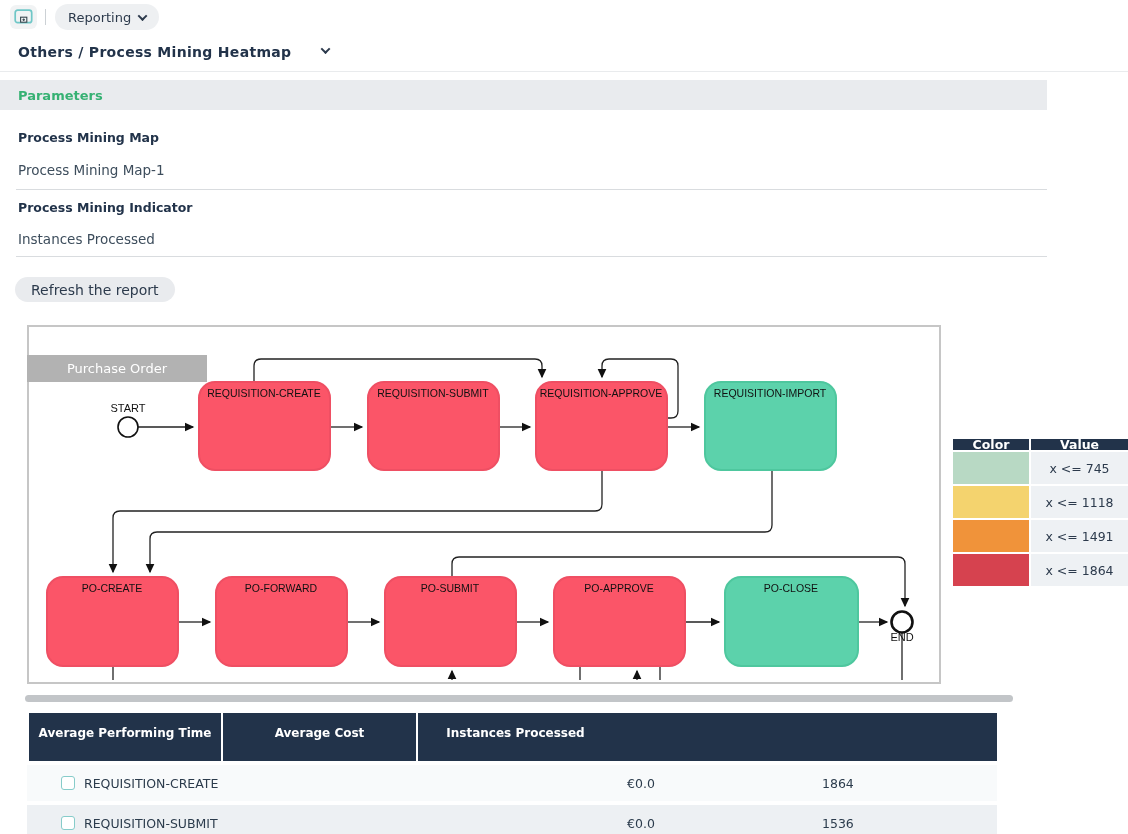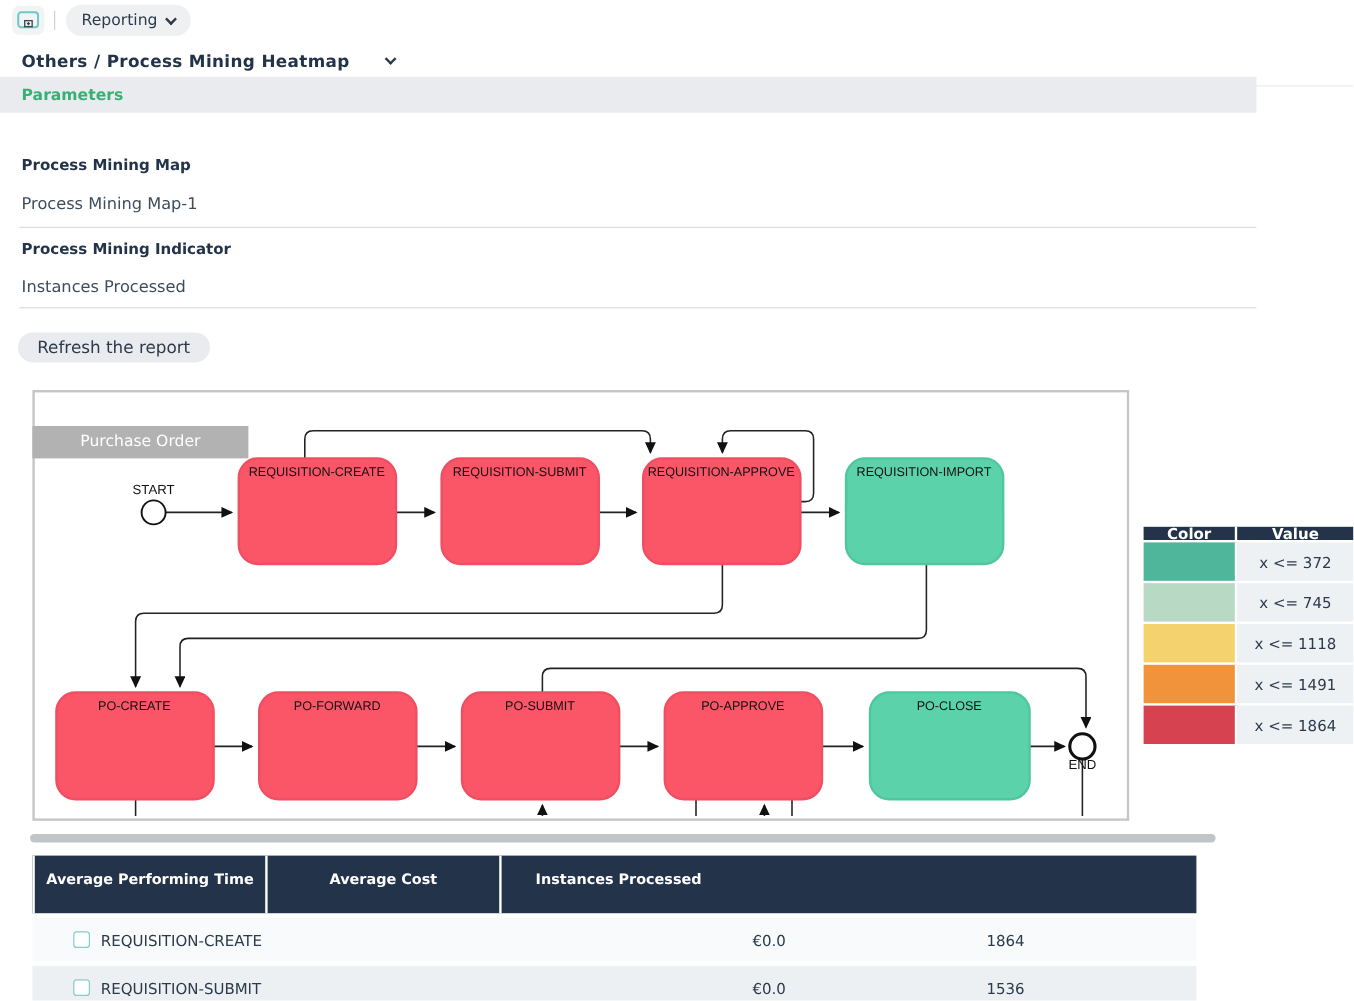--- a/index.html
+++ b/index.html
@@ -18,21 +18,21 @@
   .chev { display:inline-block; width:7px; height:7px; border-right:2px solid #2c3a4c;
           border-bottom:2px solid #2c3a4c; transform:rotate(45deg) translate(-1px,-1px); }
 
   
   .breadcrumb { position:absolute; left:18px; top:44px; font-size:14px; font-weight:bold;
                 color:#22334a; letter-spacing:.3px; display:flex; align-items:center; gap:31px; }
   .breadcrumb .chev { margin-top:-3px; }
   .top-rule { position:absolute; left:0; top:71px; width:1128px; height:1px; background:#e9ebed; }
 
   
-  .params-bar { position:absolute; left:0; top:64px; width:1047px; height:30px;
+  .params-bar { position:absolute; left:0; top:80px; width:1047px; height:30px;
                 background:#e9ebee; display:flex; align-items:center; }
   .params-bar span { margin-left:18px; font-size:13px; font-weight:bold; color:#36b173; }
   .field-label { position:absolute; left:18px; font-size:12.5px; font-weight:bold; color:#22334a; }
   .field-value { position:absolute; left:18px; font-size:13.5px; color:#3d4d5c; }
   .field-rule  { position:absolute; left:16px; width:1031px; height:1px; background:#d9dcdf; }
 
   .refresh-btn { position:absolute; left:15px; top:277px; height:25px; padding:0 16px;
                  background:#e9ebee; border:none; border-radius:13px; font-size:14px;
                  color:#2c3a4c; font-family:inherit; cursor:pointer; }
 
@@ -186,24 +186,20 @@
     <span>Purchase Order</span>
   </div>
   <div class="h-scrollbar"></div>
 
   <div class="legend">
     <div class="legend-head">
       <div class="cell c1">Color</div>
       <div class="cell c2">Value</div>
     </div>
     <div class="legend-row">
-      <div class="swatch" style="background-color: rgb(79, 182, 156);"></div>
-      <div class="val">x &lt;= 372</div>
-    </div>
-    <div class="legend-row">
       <div class="swatch" style="background-color: rgb(184, 217, 196);"></div>
       <div class="val">x &lt;= 745</div>
     </div>
     <div class="legend-row">
       <div class="swatch" style="background-color: rgb(244, 211, 110);"></div>
       <div class="val">x &lt;= 1118</div>
     </div>
     <div class="legend-row">
       <div class="swatch" style="background-color: rgb(240, 147, 58);"></div>
       <div class="val">x &lt;= 1491</div>

